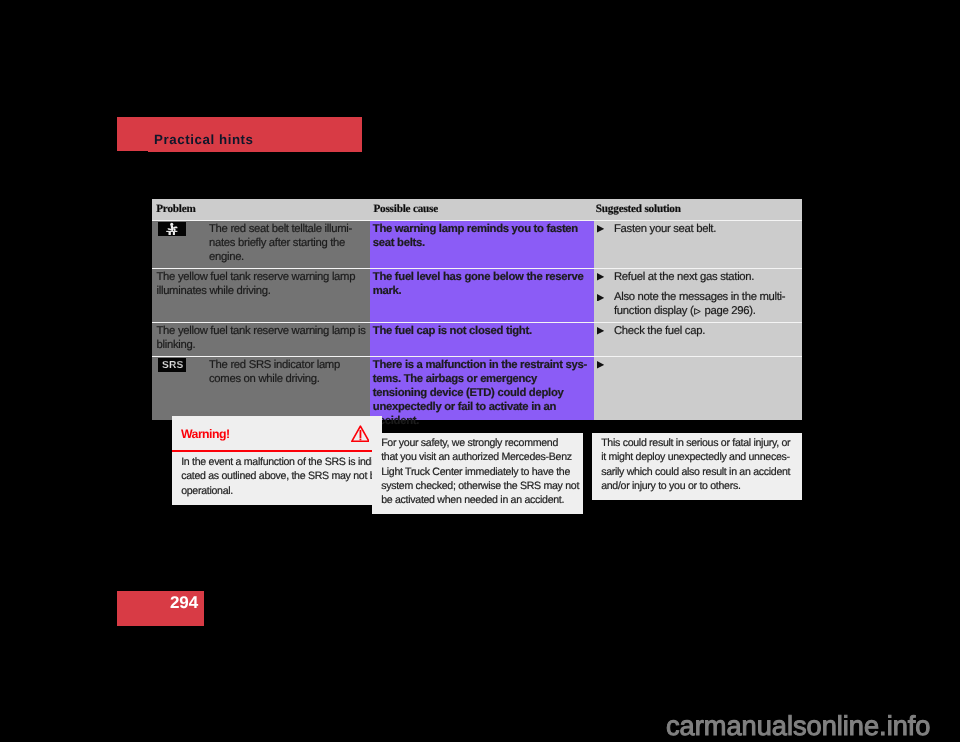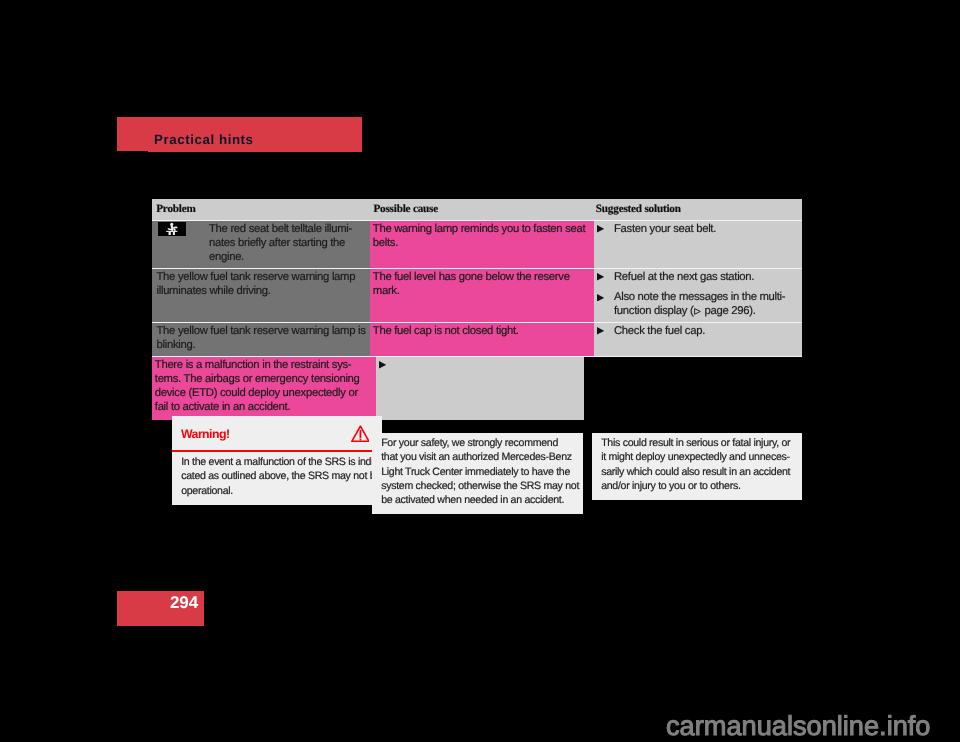--- a/index.html
+++ b/index.html
@@ -23,21 +23,21 @@
          display:flex;flex-direction:column;}
   .cell,.wtitle,.wbody,.srs-label,.section-banner .label,.page-num span,.watermark,.bl-txt,.iconcell .txt{will-change:transform;}
   .r1{height:47px;}
   .r2{height:53.5px;}
   .r3{height:33px;}
   .r4{height:62.5px;}
   .trow{display:flex;align-items:stretch;}
   .cell{box-sizing:border-box;font-size:11.3px;letter-spacing:-0.3px;line-height:13.9px;color:#1c1c1c;
        hyphens:manual;-webkit-text-stroke:0.2px #1c1c1c;}
   .c1{width:218px;background:#737373;}
-  .c2{width:224px;background:#ec4899;}
+  .c2{width:224px;background:#8b5cf6;font-weight:bold;}
   .c3{width:208px;background:#cccccc;}
   .hdr{height:20.5px;}
   .hdr .cell{background:#cccccc;font-weight:bold;font-size:11.2px;letter-spacing:-0.2px;color:#0d0d0d;
        padding:3.4px 6px 0 4.2px;line-height:14px;font-family:Liberation Serif, serif;}
   .hdr .c2{padding-left:3.4px;}
   .hdr .c3{padding-left:1.8px;}
   .hsep,.rsep{height:1px;background:#f4f4f4;flex:none;position:relative;z-index:3;}
 
   .bodyrow .c1{padding:2px 2.5px 0 4.5px;}
   .bodyrow .c2{padding:2px 5.2px 0 2.8px;}
@@ -180,20 +180,28 @@
                 </svg>
               </div>
             <div class="bl-txt">Check the fuel cap.</div>
           </div>
         </div>
       </div>
     </div>
     <div class="rsep"></div>
 
     <div class="trow bodyrow r4">
+      <div class="cell c1">
+        <div class="iconcell">
+          <div class="badge srs">
+            <span class="srs-label">SRS</span>
+          </div>
+          <div class="txt">The red SRS indicator lamp comes on while driving.</div>
+        </div>
+      </div>
       <div class="cell c2">There is a malfunction in the restraint sys­tems. The airbags or emergency tensioning device (ETD) could deploy unexpectedly or fail to activate in an accident.</div>
       <div class="cell c3">
         <div class="bullets">
           <div class="bullet">
             <div class="tri">
                 <svg width="7.3" height="7.6" viewBox="0 0 7.3 7.6">
                   <path d="M0 0 L7.3 3.8 L0 7.6 Z" fill="#121212"></path>
                 </svg>
               </div>
           </div>

